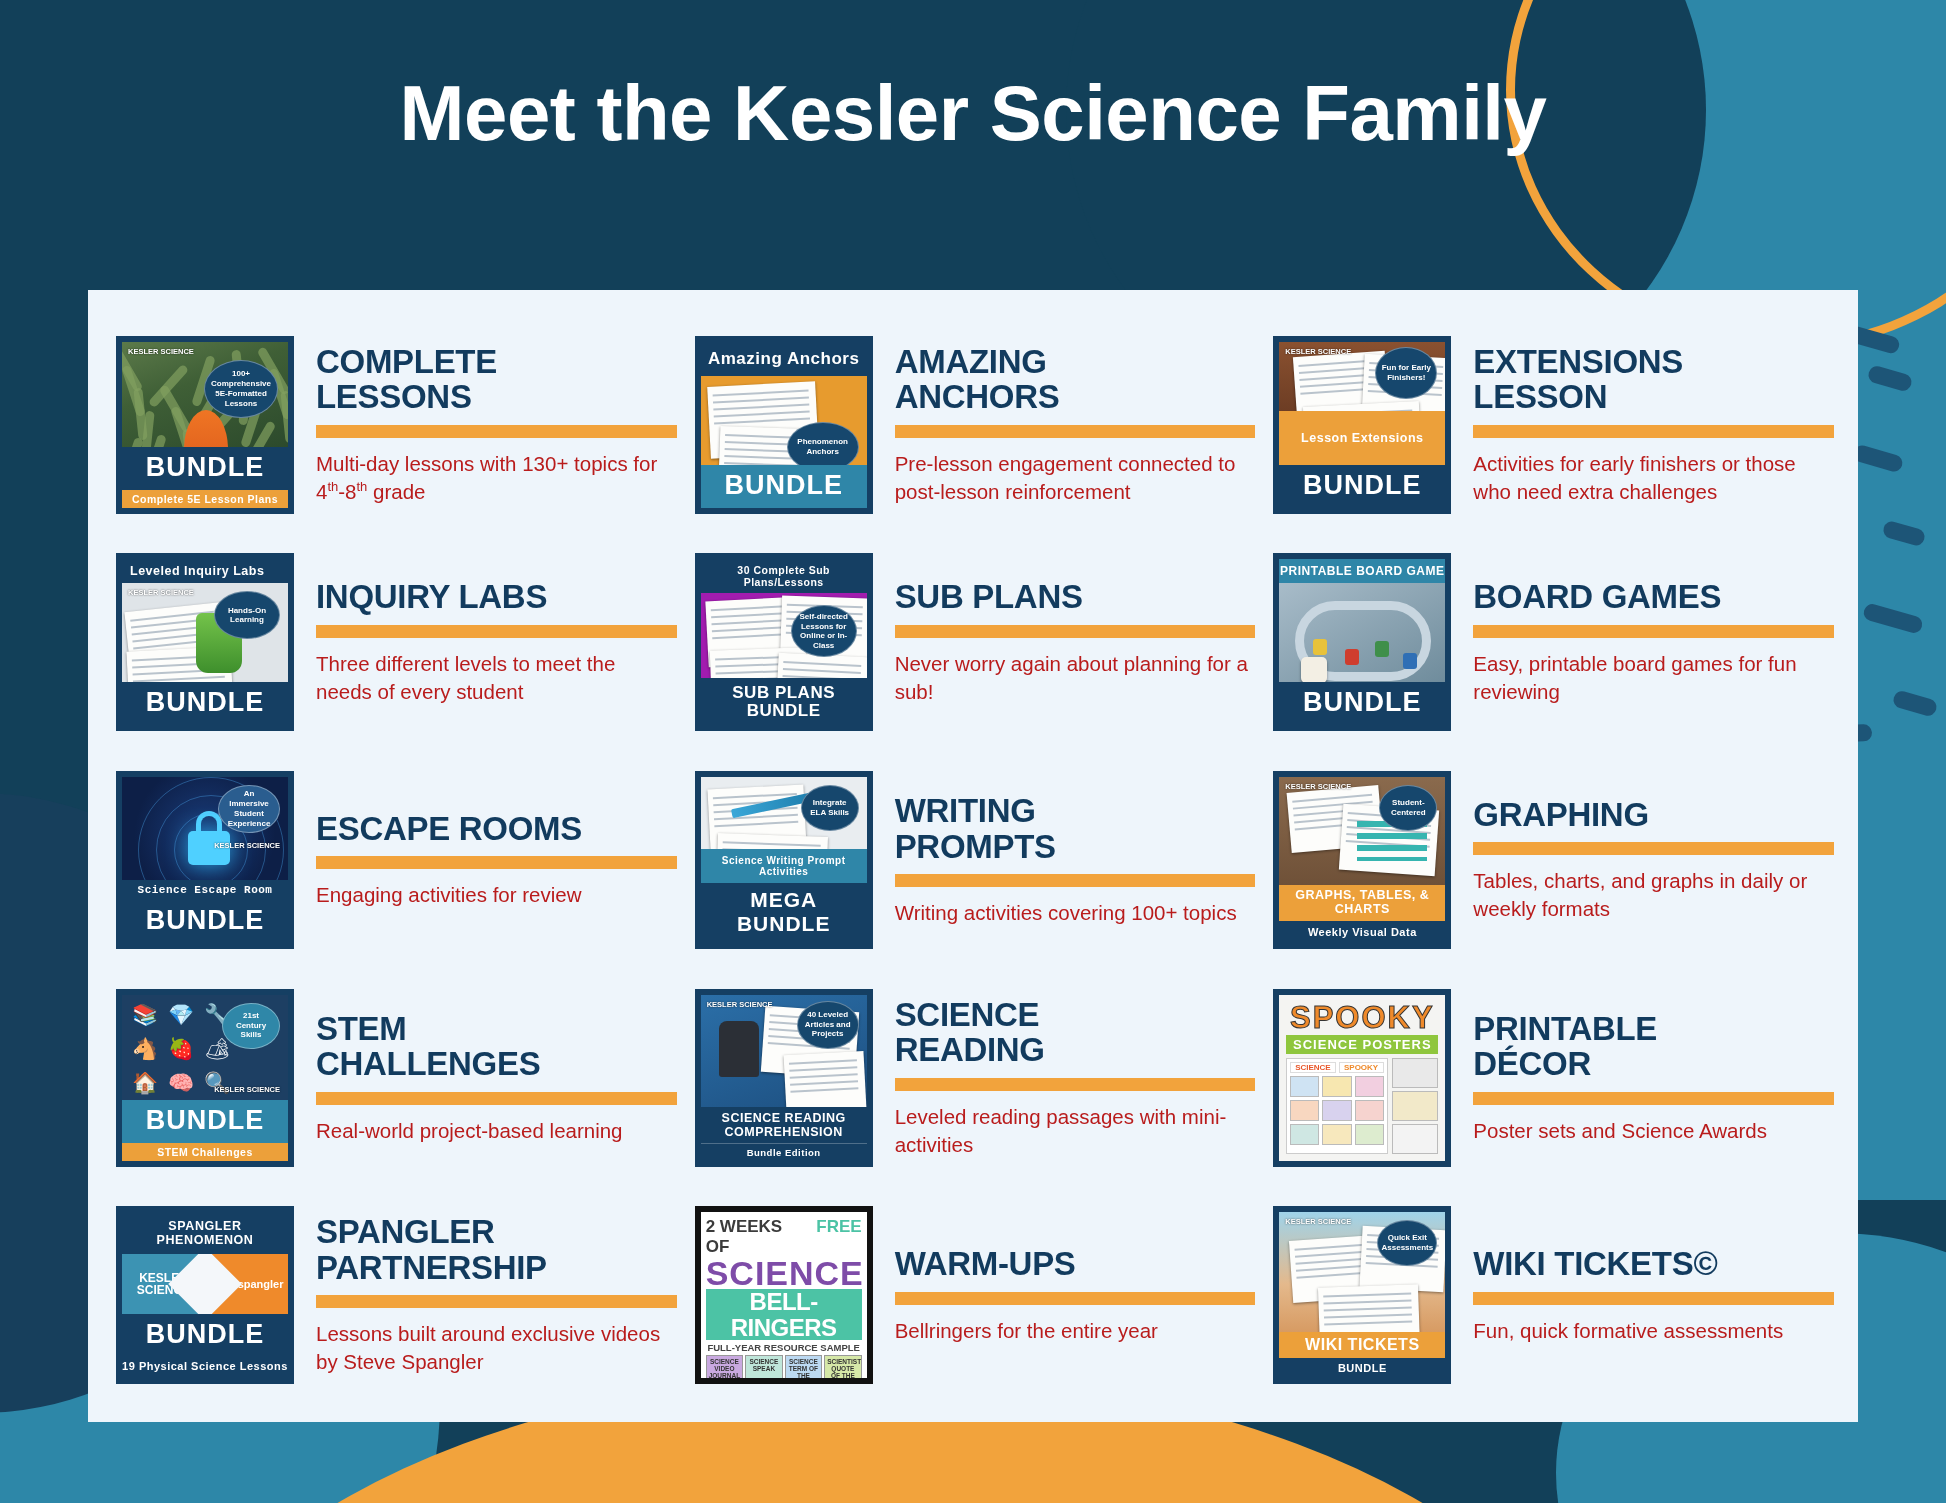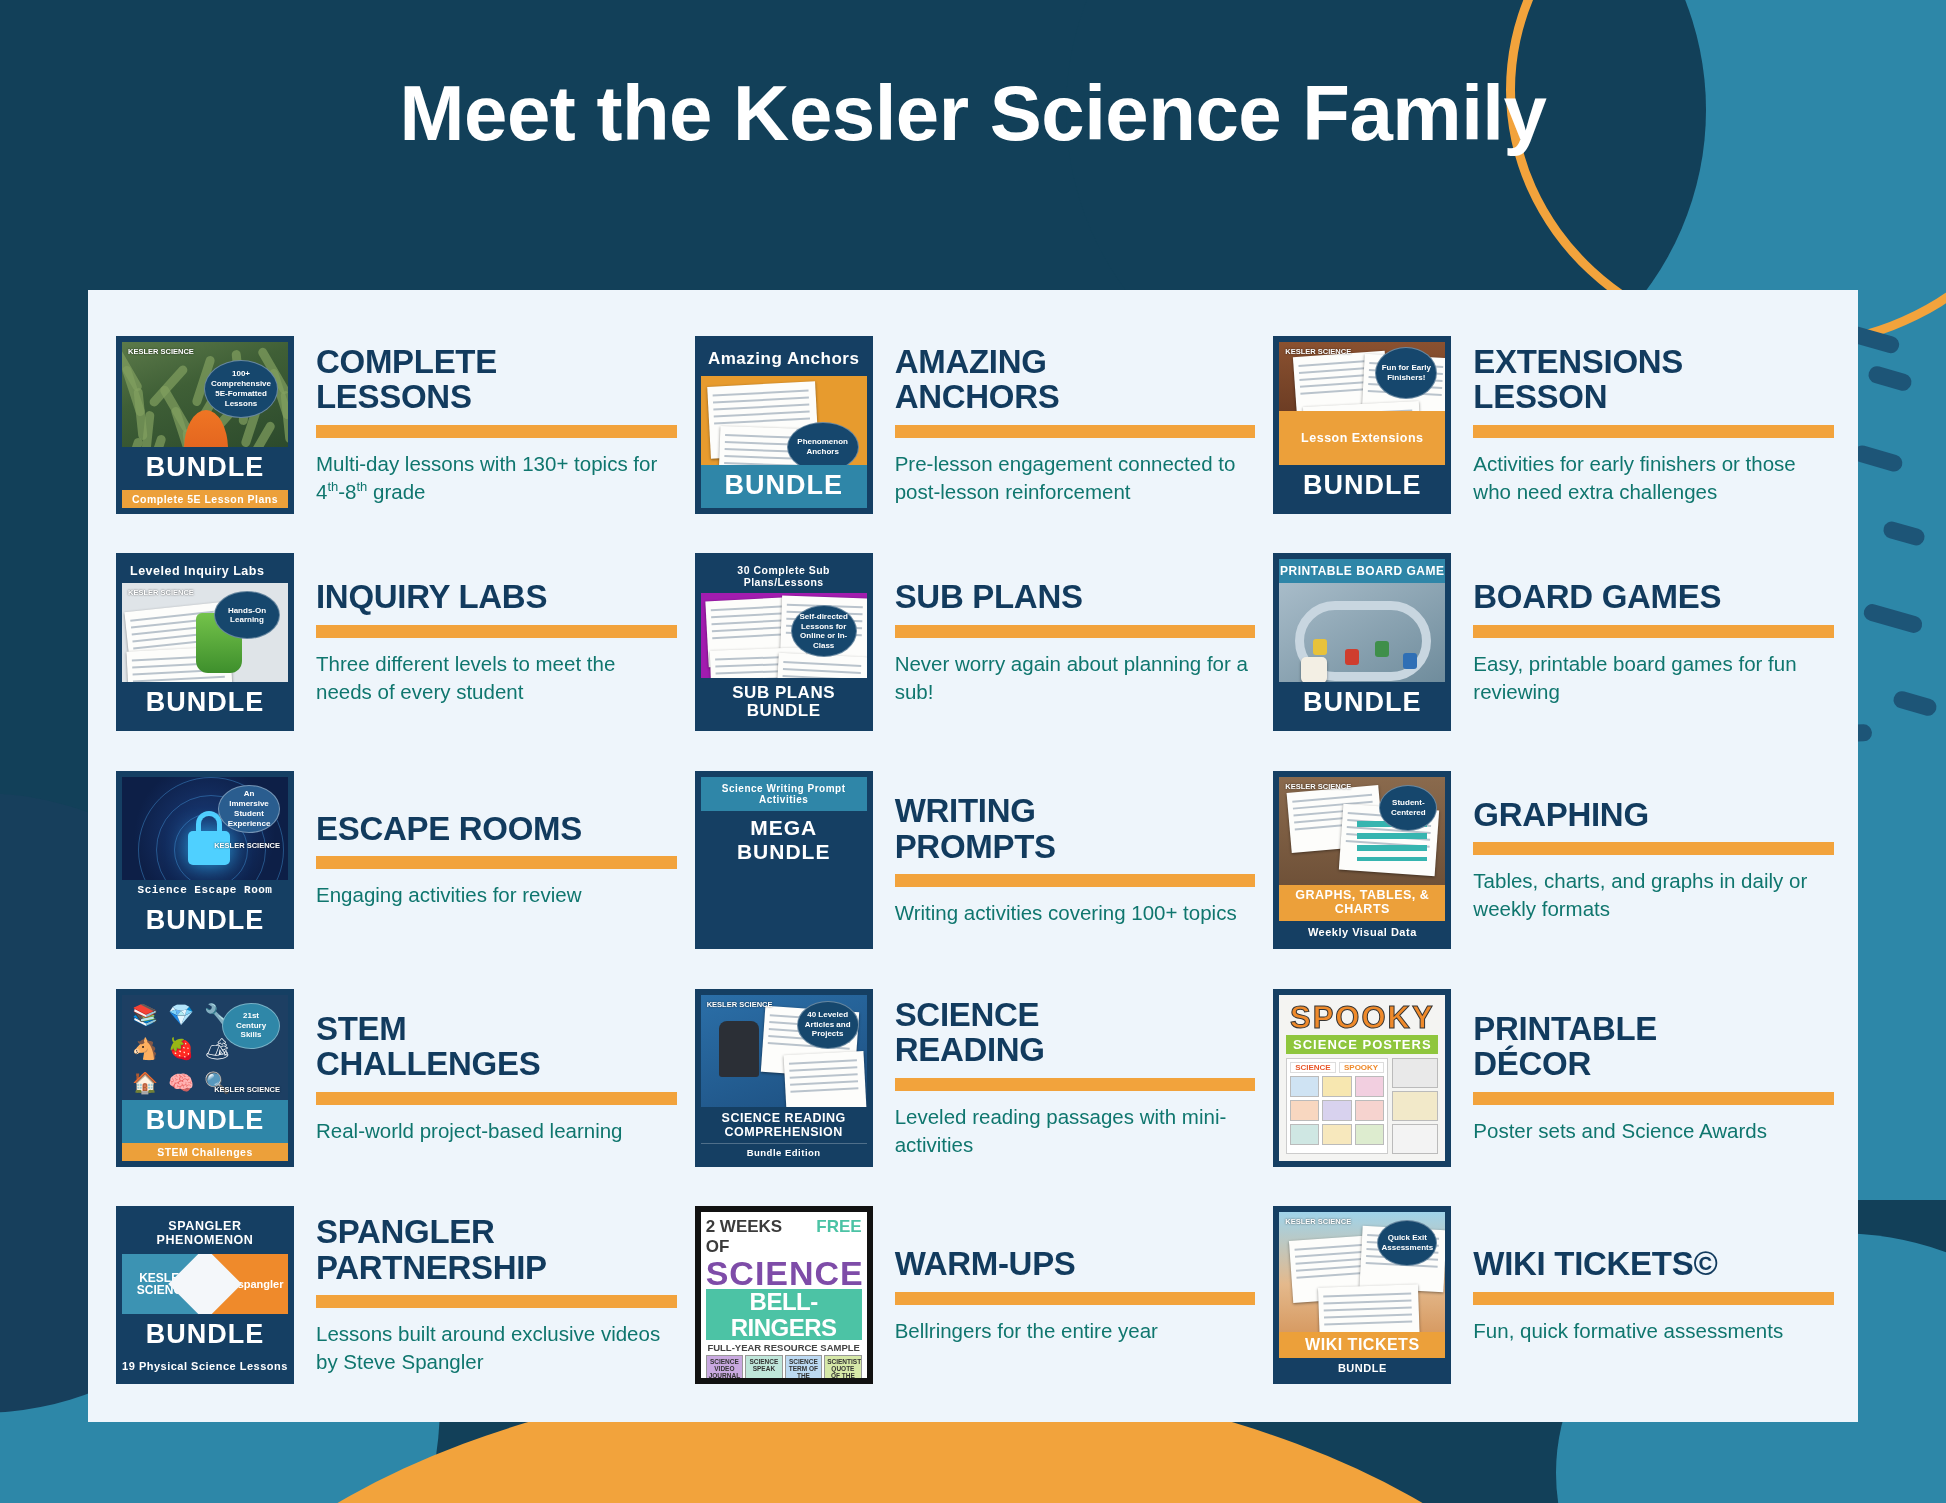--- a/index.html
+++ b/index.html
@@ -122,21 +122,21 @@
   .txt-col { flex: 1 1 auto; min-width: 0; display: flex; flex-direction: column; justify-content: center; }
   .hdr {
     color: #123b5e;
     font-weight: 700;
     font-size: 33px;
     line-height: 1.08;
     letter-spacing: -0.3px;
   }
   .rule { height: 13px; background: #f2a33c; margin: 10px 0 12px 0; width: 100%; }
   .desc {
-    color: #0f766e;
+    color: #b91c1c;
     font-size: 20.5px;
     line-height: 1.36;
   }
   .desc sup { font-size: 13px; vertical-align: super; }
 
   
   .band { width: 100%; text-align: center; font-weight: 700; letter-spacing: .5px; }
   .band-navy { background: #153f63; color: #fff; }
   .band-teal { background: #2f86a8; color: #fff; }
   .band-orange { background: #eca03a; color: #fff; }
@@ -459,20 +459,35 @@
             <div>ESCAPE ROOMS</div>
           </div>
           <div class="rule"></div>
           <div class="desc">Engaging activities for review</div>
         </div>
       </div>
       <div class="item">
         <div class="thumb-wrap">
           <div class="thumb">
             <div class="inner">
+              <div class="photo" style="background: rgb(233, 237, 240);">
+                <div class="paper" style="left: 8px; top: 10px; width: 96px; height: 62px; transform: rotate(-3deg);">
+                  <div class="line" style="left: 5px; top: 8px; width: 84px;"></div>
+                  <div class="line" style="left: 5px; top: 15px; width: 84px;"></div>
+                  <div class="line" style="left: 5px; top: 22px; width: 84px;"></div>
+                  <div class="line" style="left: 5px; top: 29px; width: 84px;"></div>
+                  <div class="line" style="left: 5px; top: 36px; width: 84px;"></div>
+                </div>
+                <div class="paper" style="left: 16px; top: 58px; width: 110px; height: 58px; transform: rotate(2deg);">
+                  <div class="line" style="left: 5px; top: 8px; width: 98px;"></div>
+                  <div class="line" style="left: 5px; top: 15px; width: 98px;"></div>
+                </div>
+                <div style="position: absolute; left: 30px; top: 24px; width: 80px; height: 9px; background: linear-gradient(90deg, rgb(58, 167, 216), rgb(31, 127, 174)); border-radius: 2px; transform: rotate(-12deg);"></div>
+                <div class="badge-oval" style="right: 8px; top: 8px; width: 58px; height: 46px;">Integrate ELA Skills</div>
+              </div>
               <div class="band band-teal" style="font-size: 10px; padding: 6px 0px;">Science Writing Prompt Activities</div>
               <div class="band band-navy bundle-lg" style="font-size: 21px;">MEGA BUNDLE</div>
             </div>
           </div>
         </div>
         <div class="txt-col">
           <div class="hdr">
             <div>WRITING</div>
             <div>PROMPTS</div>
           </div>

